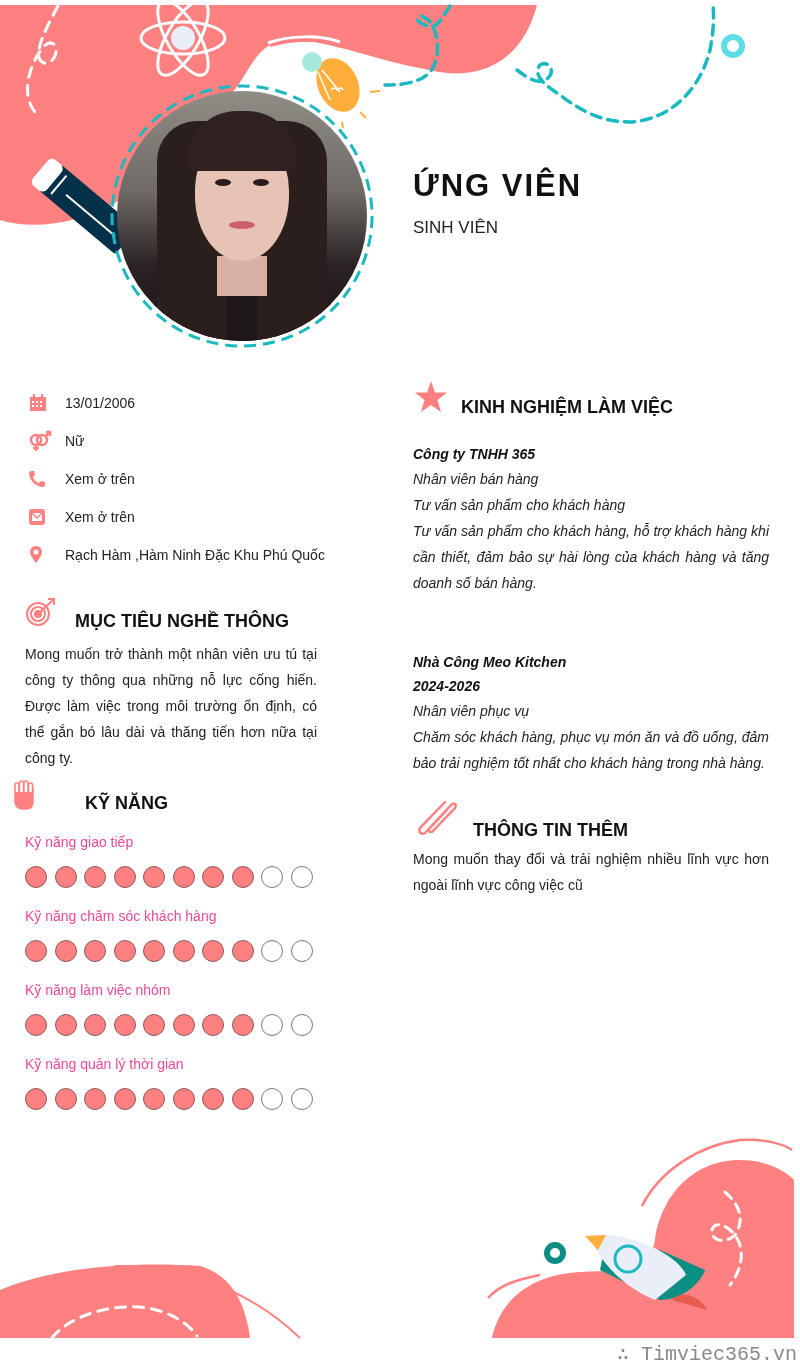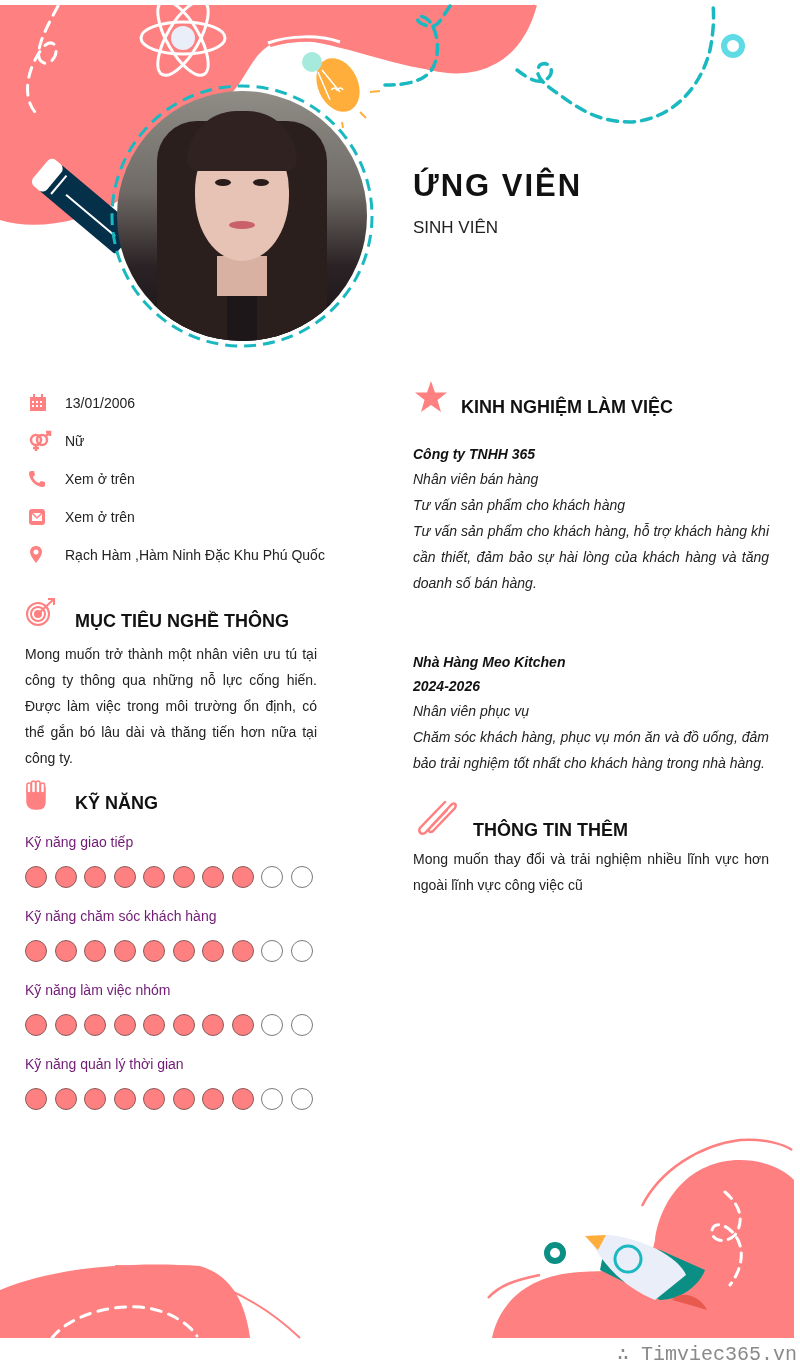--- a/index.html
+++ b/index.html
@@ -26,21 +26,21 @@
   .contact-row { display: flex; align-items: center; height: 38px; }
   .contact-row .ic { width: 37px; height: 22px; display: flex; align-items: center; }
   .contact-row .txt { font-size: 14px; color: #222; }
 
   .sec-head { position: absolute; display: flex; align-items: flex-end; }
   .sec-head .title { font-size: 18px; font-weight: 700; color: #111; }
   .para { position: absolute; font-size: 14px; line-height: 26px; color: #222; text-align: justify; }
 
   .skills { position: absolute; left: 25px; top: 828px; width: 300px; }
   .skill { height: 74px; }
-  .skill .lbl { font-size: 14px; color: #701a75; height: 28px; line-height: 28px; }
+  .skill .lbl { font-size: 14px; color: #ec4899; height: 28px; line-height: 28px; }
   .dots { display: flex; gap: 7.5px; margin-top: 10px; }
   .dot { width: 22px; height: 22px; border-radius: 50%; border: 1.5px solid #7a7a7a; background: #fff; }
   .dot.on { background: #ff8080; border-color: #8a5a5a; }
 
   .exp { position: absolute; left: 413px; width: 356px; font-size: 14px; color: #222; font-style: italic; }
   .exp .co, .exp .yr { font-weight: 700; color: #111; line-height: 24px; }
   .exp .pos { line-height: 26px; }
   .exp .desc { line-height: 26px; text-align: justify; }
 
   .watermark { position: absolute; left: 617px; top: 1341px; font-family: "Liberation Mono", "DejaVu Sans Mono", monospace; font-size: 20px; color: #8a8a8a; }
@@ -192,21 +192,21 @@
         <circle cx="14" cy="18" r="7"></circle>
         <circle cx="14" cy="18" r="3" fill="#ff8080"></circle>
         <line x1="14" y1="18" x2="30" y2="3"></line>
         <polyline points="24,3 30,3 30,9"></polyline>
       </svg>
   </span>
   <span class="title">MỤC TIÊU NGHỀ THÔNG</span>
 </div>
 <div class="para" style="left:25px; top:641px; width:292px;">Mong muốn trở thành một nhân viên ưu tú tại công ty thông qua những nỗ lực cống hiến. Được làm việc trong môi trường ổn định, có thể gắn bó lâu dài và thăng tiến hơn nữa tại công ty.</div>
 
-<div class="sec-head" style="left:24px; top:780px;">
+<div class="sec-head" style="left:12px; top:780px;gap:22px;">
   <span style="width:51px;display:inline-block;">
     <svg width="24" height="30" viewBox="0 0 24 30">
         <path d="M3 8 L3 22 C3 26 6 29 11 29 L14 29 C19 29 21 26 21 22 L21 8 Z" fill="#ff8080" stroke="#ff8080" stroke-width="1.5"></path>
         <g fill="#fff" stroke="#ff8080" stroke-width="1.5">
           <rect x="3" y="3" width="4" height="10" rx="2"></rect>
           <rect x="7.5" y="1" width="4" height="12" rx="2"></rect>
           <rect x="12" y="1" width="4" height="12" rx="2"></rect>
           <rect x="16.5" y="3" width="4" height="10" rx="2"></rect>
         </g>
       </svg>
@@ -284,21 +284,21 @@
   </span>
   <span class="title">KINH NGHIỆM LÀM VIỆC</span>
 </div>
 <div class="exp" style="top:442px;">
   <div class="co">Công ty TNHH 365</div>
   <div class="pos">Nhân viên bán hàng</div>
   <div class="pos">Tư vấn sản phẩm cho khách hàng</div>
   <div class="desc">Tư vấn sản phẩm cho khách hàng, hỗ trợ khách hàng khi cần thiết, đảm bảo sự hài lòng của khách hàng và tăng doanh số bán hàng.</div>
 </div>
 <div class="exp" style="top:650px;">
-  <div class="co">Nhà Hàng Meo Kitchen</div>
+  <div class="co">Nhà Công Meo Kitchen</div>
   <div class="yr">2024-2026</div>
   <div class="pos">Nhân viên phục vụ</div>
   <div class="desc">Chăm sóc khách hàng, phục vụ món ăn và đồ uống, đảm bảo trải nghiệm tốt nhất cho khách hàng trong nhà hàng.</div>
 </div>
 
 <div class="sec-head" style="left:417px; top:797px;">
   <span style="width:56px;display:inline-block;">
     <svg width="42" height="40" viewBox="0 0 42 40" fill="none" stroke="#ff8080" stroke-width="2.5" stroke-linecap="round">
         <path d="M8 36 L34 8 C37 5 40 7 38 11 L16 34 C14 36 11 35 12 32 L30 13"></path>
         <path d="M8 36 C4 38 1 35 3 31 L28 5"></path>

